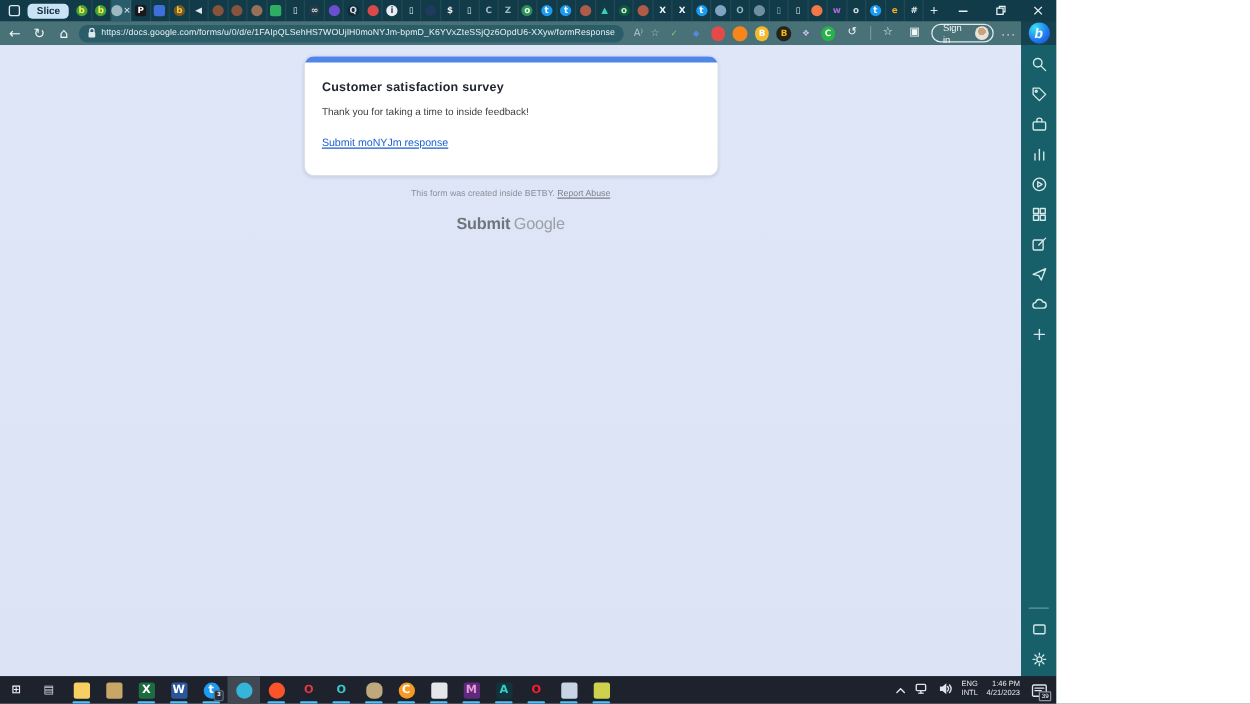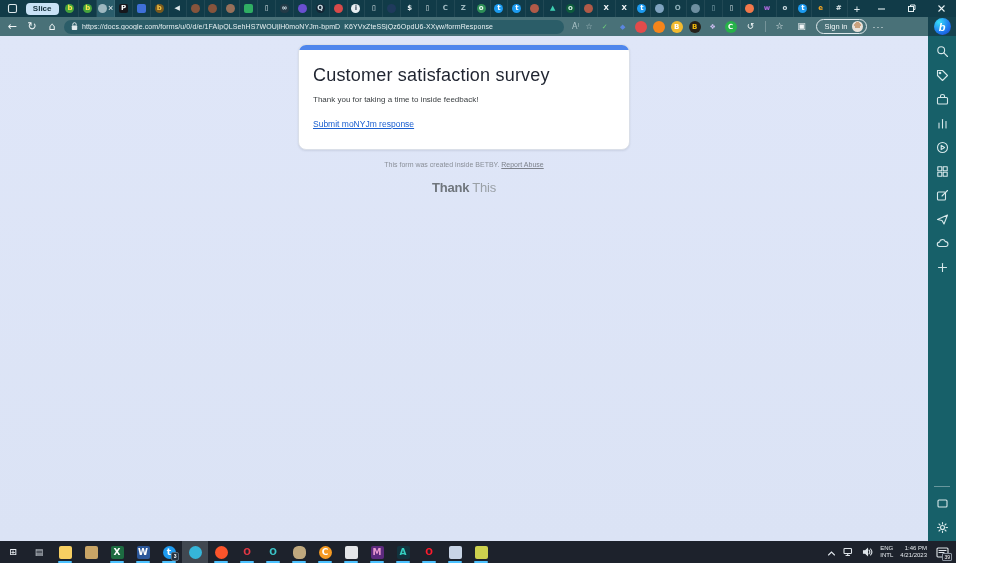--- a/index.html
+++ b/index.html
@@ -1,17 +1,17 @@
 <!DOCTYPE html>
 <html><head>
 <meta charset="utf-8">
 <style>
   * { margin:0; padding:0; box-sizing:border-box; }
   body { font-family:"Liberation Sans","DejaVu Sans",sans-serif; }
-  .screen { width:956px; height:563px; position:relative; overflow:hidden; background:#10323e; display:flex; flex-direction:column; }
+  .screen { width:845px; height:563px; position:relative; overflow:hidden; background:#10323e; display:flex; flex-direction:column; }
 
   
   .tabstrip { height:17px; background:#113b48; display:flex; align-items:center; flex:0 0 17px; }
   .tab-actions { width:26px; height:17px; display:flex; align-items:center; justify-content:center; }
   .tab-group-label { background:#c9e2f6; color:#14303c; font-size:8px; font-weight:bold; padding:1px 7px; border-radius:4px; margin-right:3px; line-height:10px; }
   .tabs { display:flex; height:17px; overflow:hidden; }
   .tab { width:18px; height:17px; display:flex; align-items:center; justify-content:center; border-right:1px solid rgba(255,255,255,.07); position:relative; }
   .fav { min-width:9px; height:9px; border-radius:50%; display:flex; align-items:center; justify-content:center;
          font-family:"DejaVu Sans","Liberation Sans",sans-serif; font-size:7px; line-height:1; font-weight:bold; color:#dfe9ec; }
   .tab .close { font-size:9px; color:#e8f2f4; margin-left:1px; line-height:1; }
@@ -46,21 +46,21 @@
   .sb-btn { width:20px; height:15px; display:flex; align-items:center; justify-content:center; }
   .sb-btn svg { stroke:#d7e8ea; fill:none; stroke-width:1.1; stroke-linecap:round; stroke-linejoin:round; }
   .sb-spacer { flex:1; }
   .sb-divider { width:16px; height:1px; background:rgba(255,255,255,.35); }
 
   
   .content { flex:1; background:linear-gradient(#dfe6f8,#dbe3f5); display:flex; flex-direction:column; align-items:center; overflow:hidden; }
   .card { width:332px; margin-top:8px; background:#fff; border-radius:8px; border:1px solid #dadfe8; box-shadow:0 1px 2px rgba(60,64,90,.12); overflow:hidden; }
   .card-topbar { height:5px; background:#4f86ec; }
   .card-body { padding:15px 14px 18px; }
-  .form-title { font-size:18px; font-weight:normal; color:#1f2430; letter-spacing:.2px; }
+  .form-title { font-size:10px; font-weight:bold; color:#1f2430; letter-spacing:.2px; }
   .form-desc { font-size:8px; color:#3c4043; margin-top:9px; }
   .form-link { display:inline-block; font-size:8.5px; color:#1a5fd0; text-decoration:underline; margin-top:15px; }
   .form-footnote { margin-top:11px; font-size:7px; color:#8a8f98; }
   .form-footnote a { color:#7d828b; text-decoration:underline; }
   .brand { margin-top:12px; font-size:13px; letter-spacing:-.2px; }
   .brand .g { color:#6f757c; font-weight:bold; }
   .brand .f { color:#9aa0a6; margin-left:3px; }
 
   
   .taskbar { flex:0 0 22px; background:#1d222c; display:flex; align-items:stretch; }
@@ -335,21 +335,21 @@
           <div class="form-title">Customer satisfaction survey</div>
           <div class="form-desc">Thank you for taking a time to inside feedback!</div>
           <a class="form-link" href="#">Submit moNYJm response</a>
         </div>
       </div>
       <div class="form-footnote">
         <span>This form was created inside BETBY.</span>
         <a href="#">Report Abuse</a>
       </div>
       <div class="brand">
-        <span class="g">Thank</span><span class="f">This</span>
+        <span class="g">Submit</span><span class="f">Google</span>
       </div>
     </div>
 
     <div class="sidebar">
       <span class="sb-btn">
           <svg width="13" height="13" viewBox="0 0 13 13">
             <circle cx="5.2" cy="5.2" r="3.4"></circle>
             <line x1="7.9" y1="7.9" x2="11.5" y2="11.5"></line>
           </svg>
         </span>

